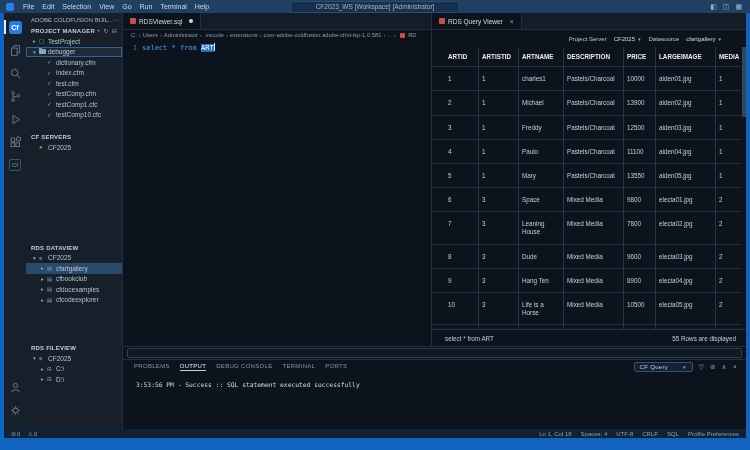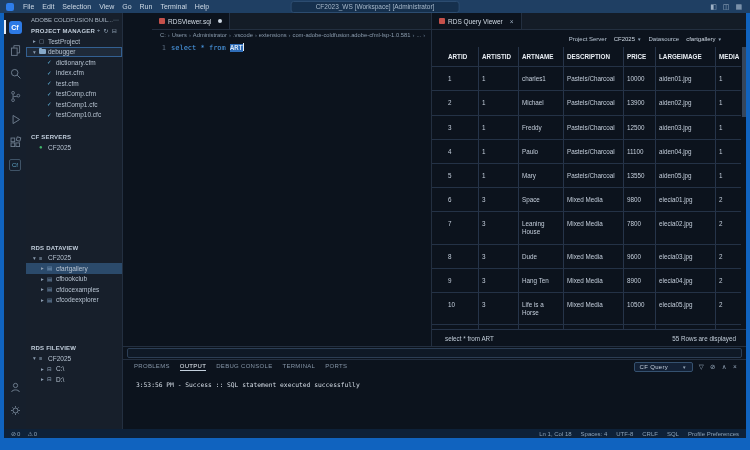--- a/index.html
+++ b/index.html
@@ -42,21 +42,21 @@
   .sb-item.boxed{background:#1f2a39;outline:1px solid #336092;outline-offset:-1px;}
   .chev{width:6px;color:#8b9cb0;font-size:5.5px;flex:none;}
   .ico{width:9px;font-size:5.5px;flex:none;}
   .ico-project{color:#8fa3b8;} .ico-cffile{color:#66bde8;} .ico-dot-green{color:#42b66b;font-size:6px;}
   .ico-server{color:#8fa3b8;} .ico-db{color:#7e9fc0;} .ico-drive{color:#8fa3b8;}
   .ico-folder{width:7px;height:5px;background:#86a8c8;border-radius:0 1px 1px 1px;position:relative;
               display:inline-block;margin-right:2px;flex:none;}
   .ico-folder::before{content:"";position:absolute;top:-1.5px;left:0;width:3px;height:1.5px;
               background:#86a8c8;border-radius:1px 1px 0 0;}
   
-  .editor-col{position:absolute;left:119px;top:0;width:309px;height:333px;border-right:1px solid #232f40;box-sizing:border-box;padding-left:29px;}
+  .editor-col{position:absolute;left:119px;top:0;width:309px;height:333px;border-right:1px solid #232f40;box-sizing:border-box;}
   .tabsrow{height:16px;background:#141c27;display:flex;border-bottom:1px solid #232f40;align-items:stretch;}
   .tab{display:flex;align-items:center;gap:3px;padding:0 7px;font-size:6.5px;color:#d3dce6;
        background:#0c131d;border-right:1px solid #232f40;white-space:nowrap;}
   .file-ico{width:6px;height:6px;background:#c4504a;border-radius:1px;flex:none;}
   .mod-dot{width:4px;height:4px;border-radius:50%;background:#cfd9e3;margin-left:4px;flex:none;}
   .tab-close{margin-left:4px;color:#9fb0c2;font-size:6.5px;}
   .breadcrumbs{height:10px;display:flex;align-items:center;font-size:5.8px;color:#8b9cae;
                padding-left:8px;gap:2px;white-space:nowrap;overflow:hidden;}
   .bc-sep{color:#64778c;}
   .bc-file-ico{width:5px;height:5px;background:#c4504a;border-radius:1px;display:inline-block;margin:0 1px 0 2px;}

